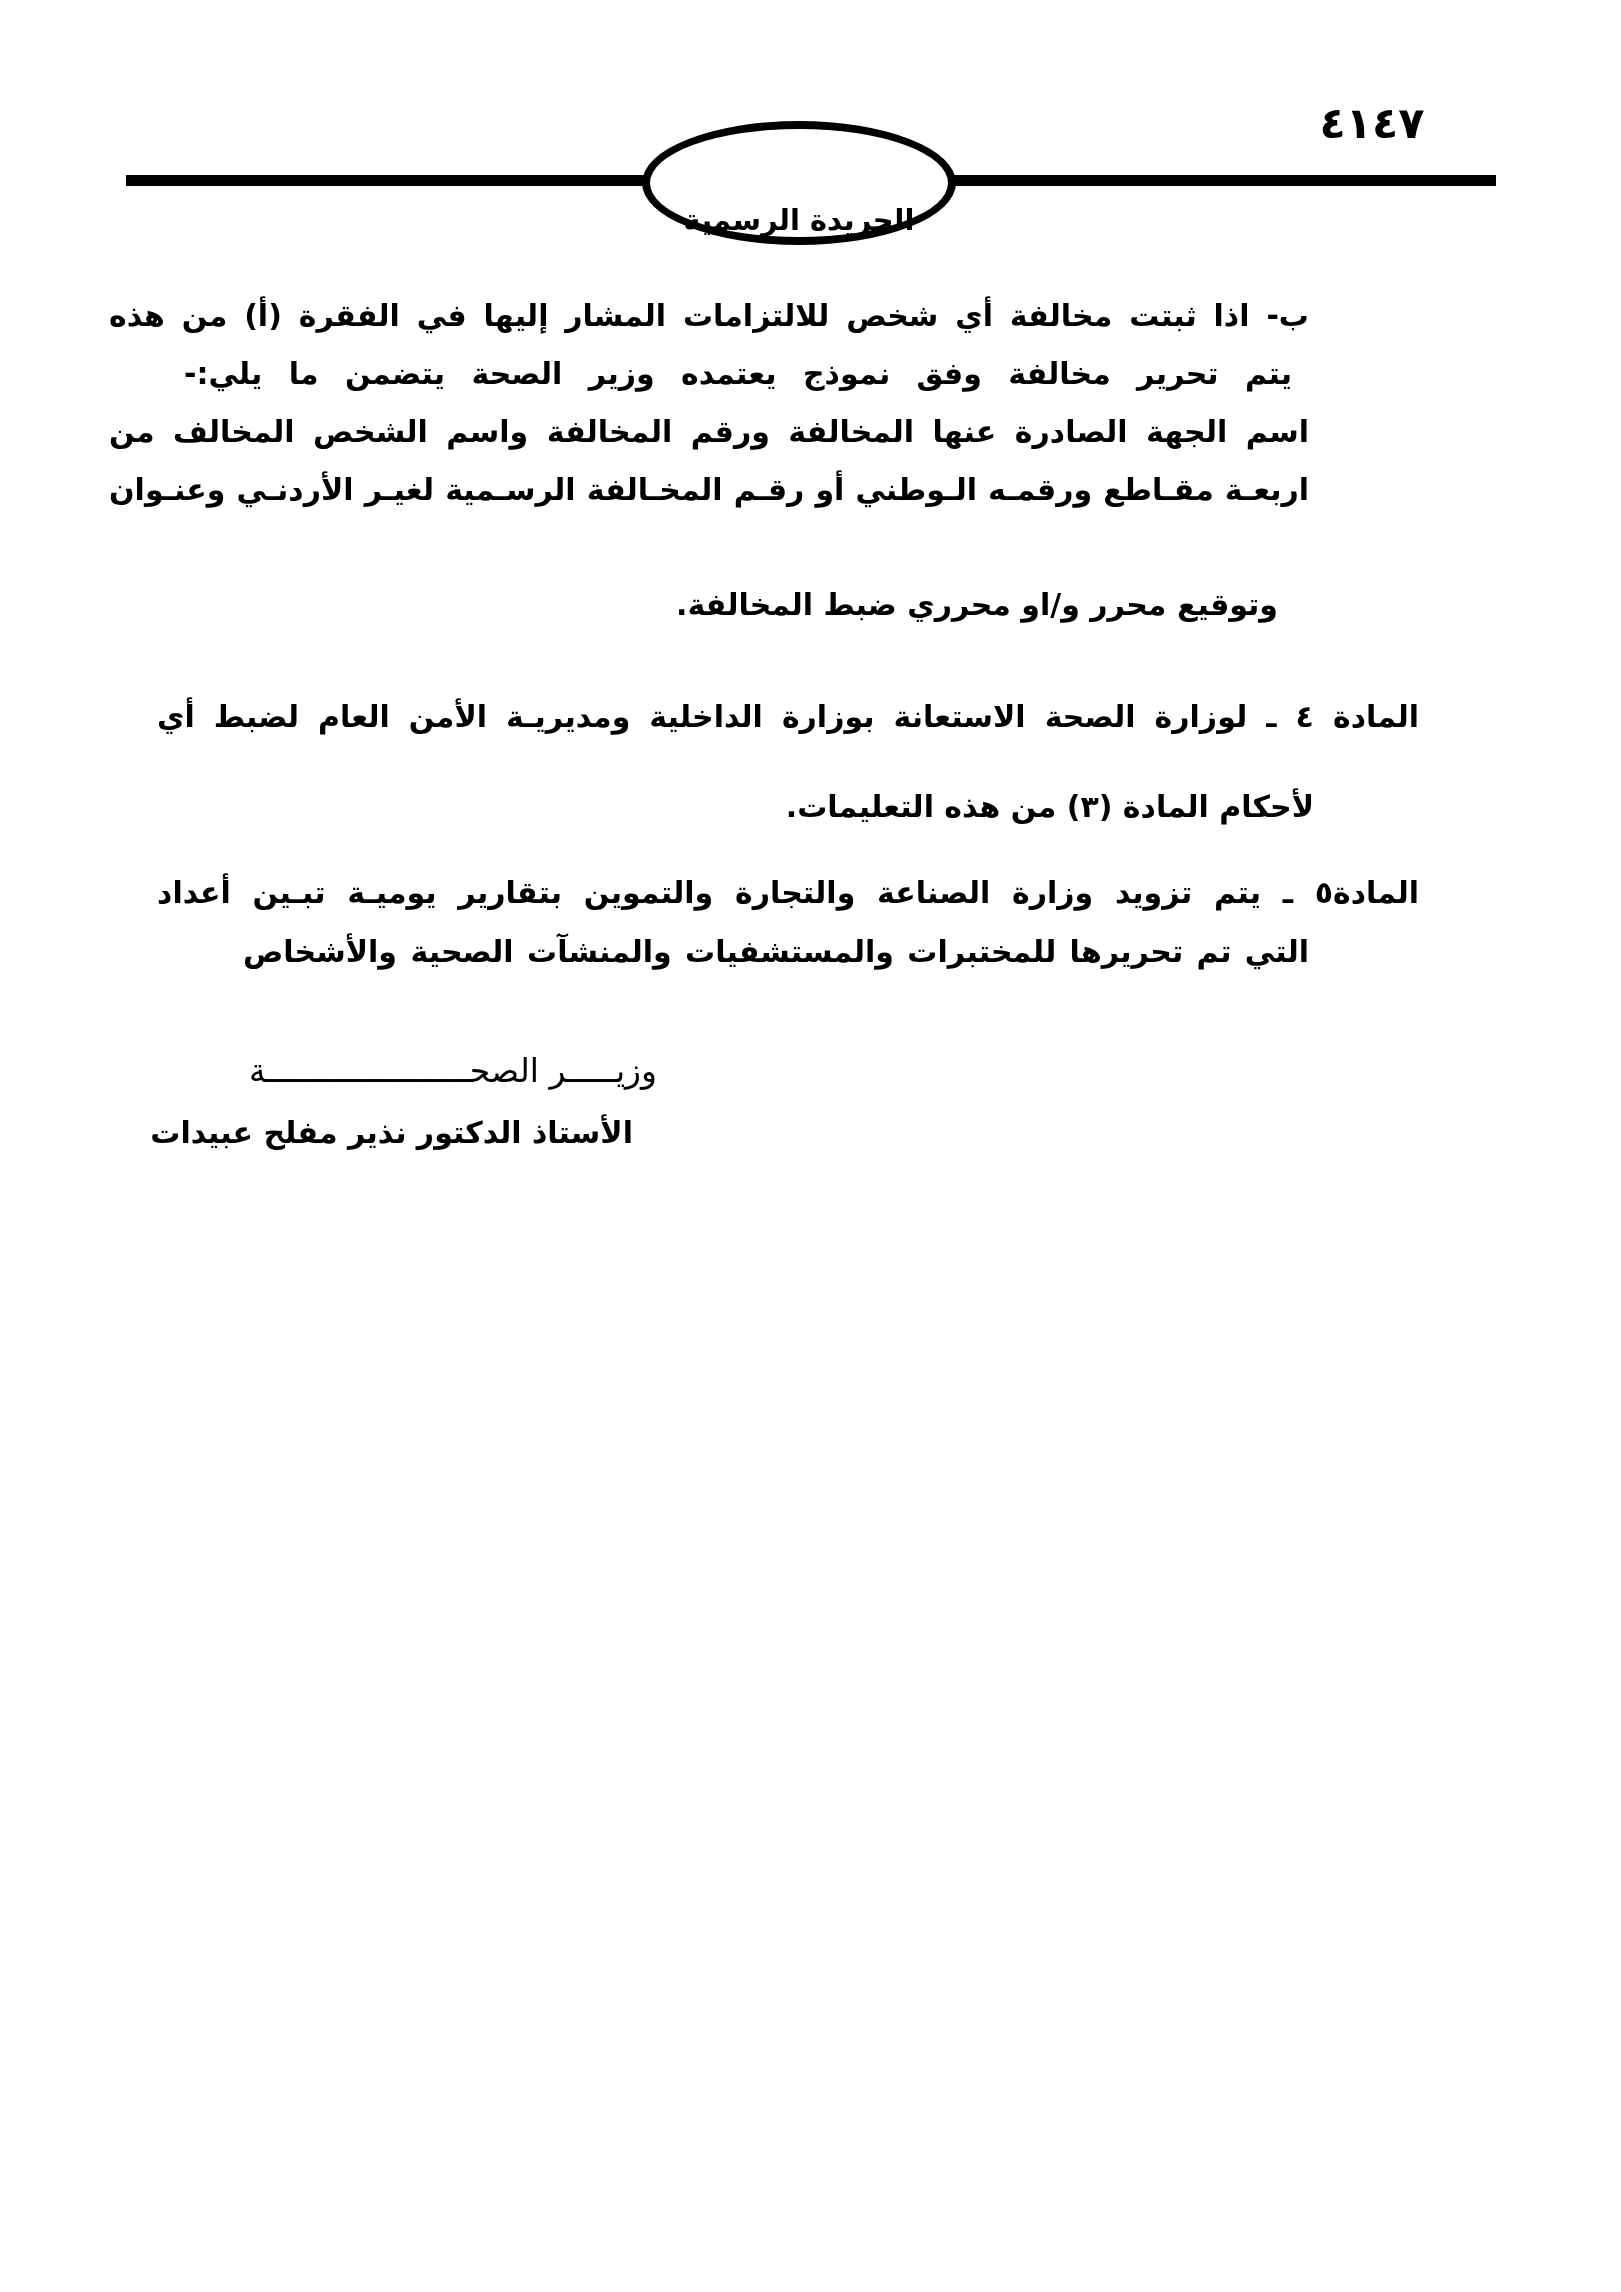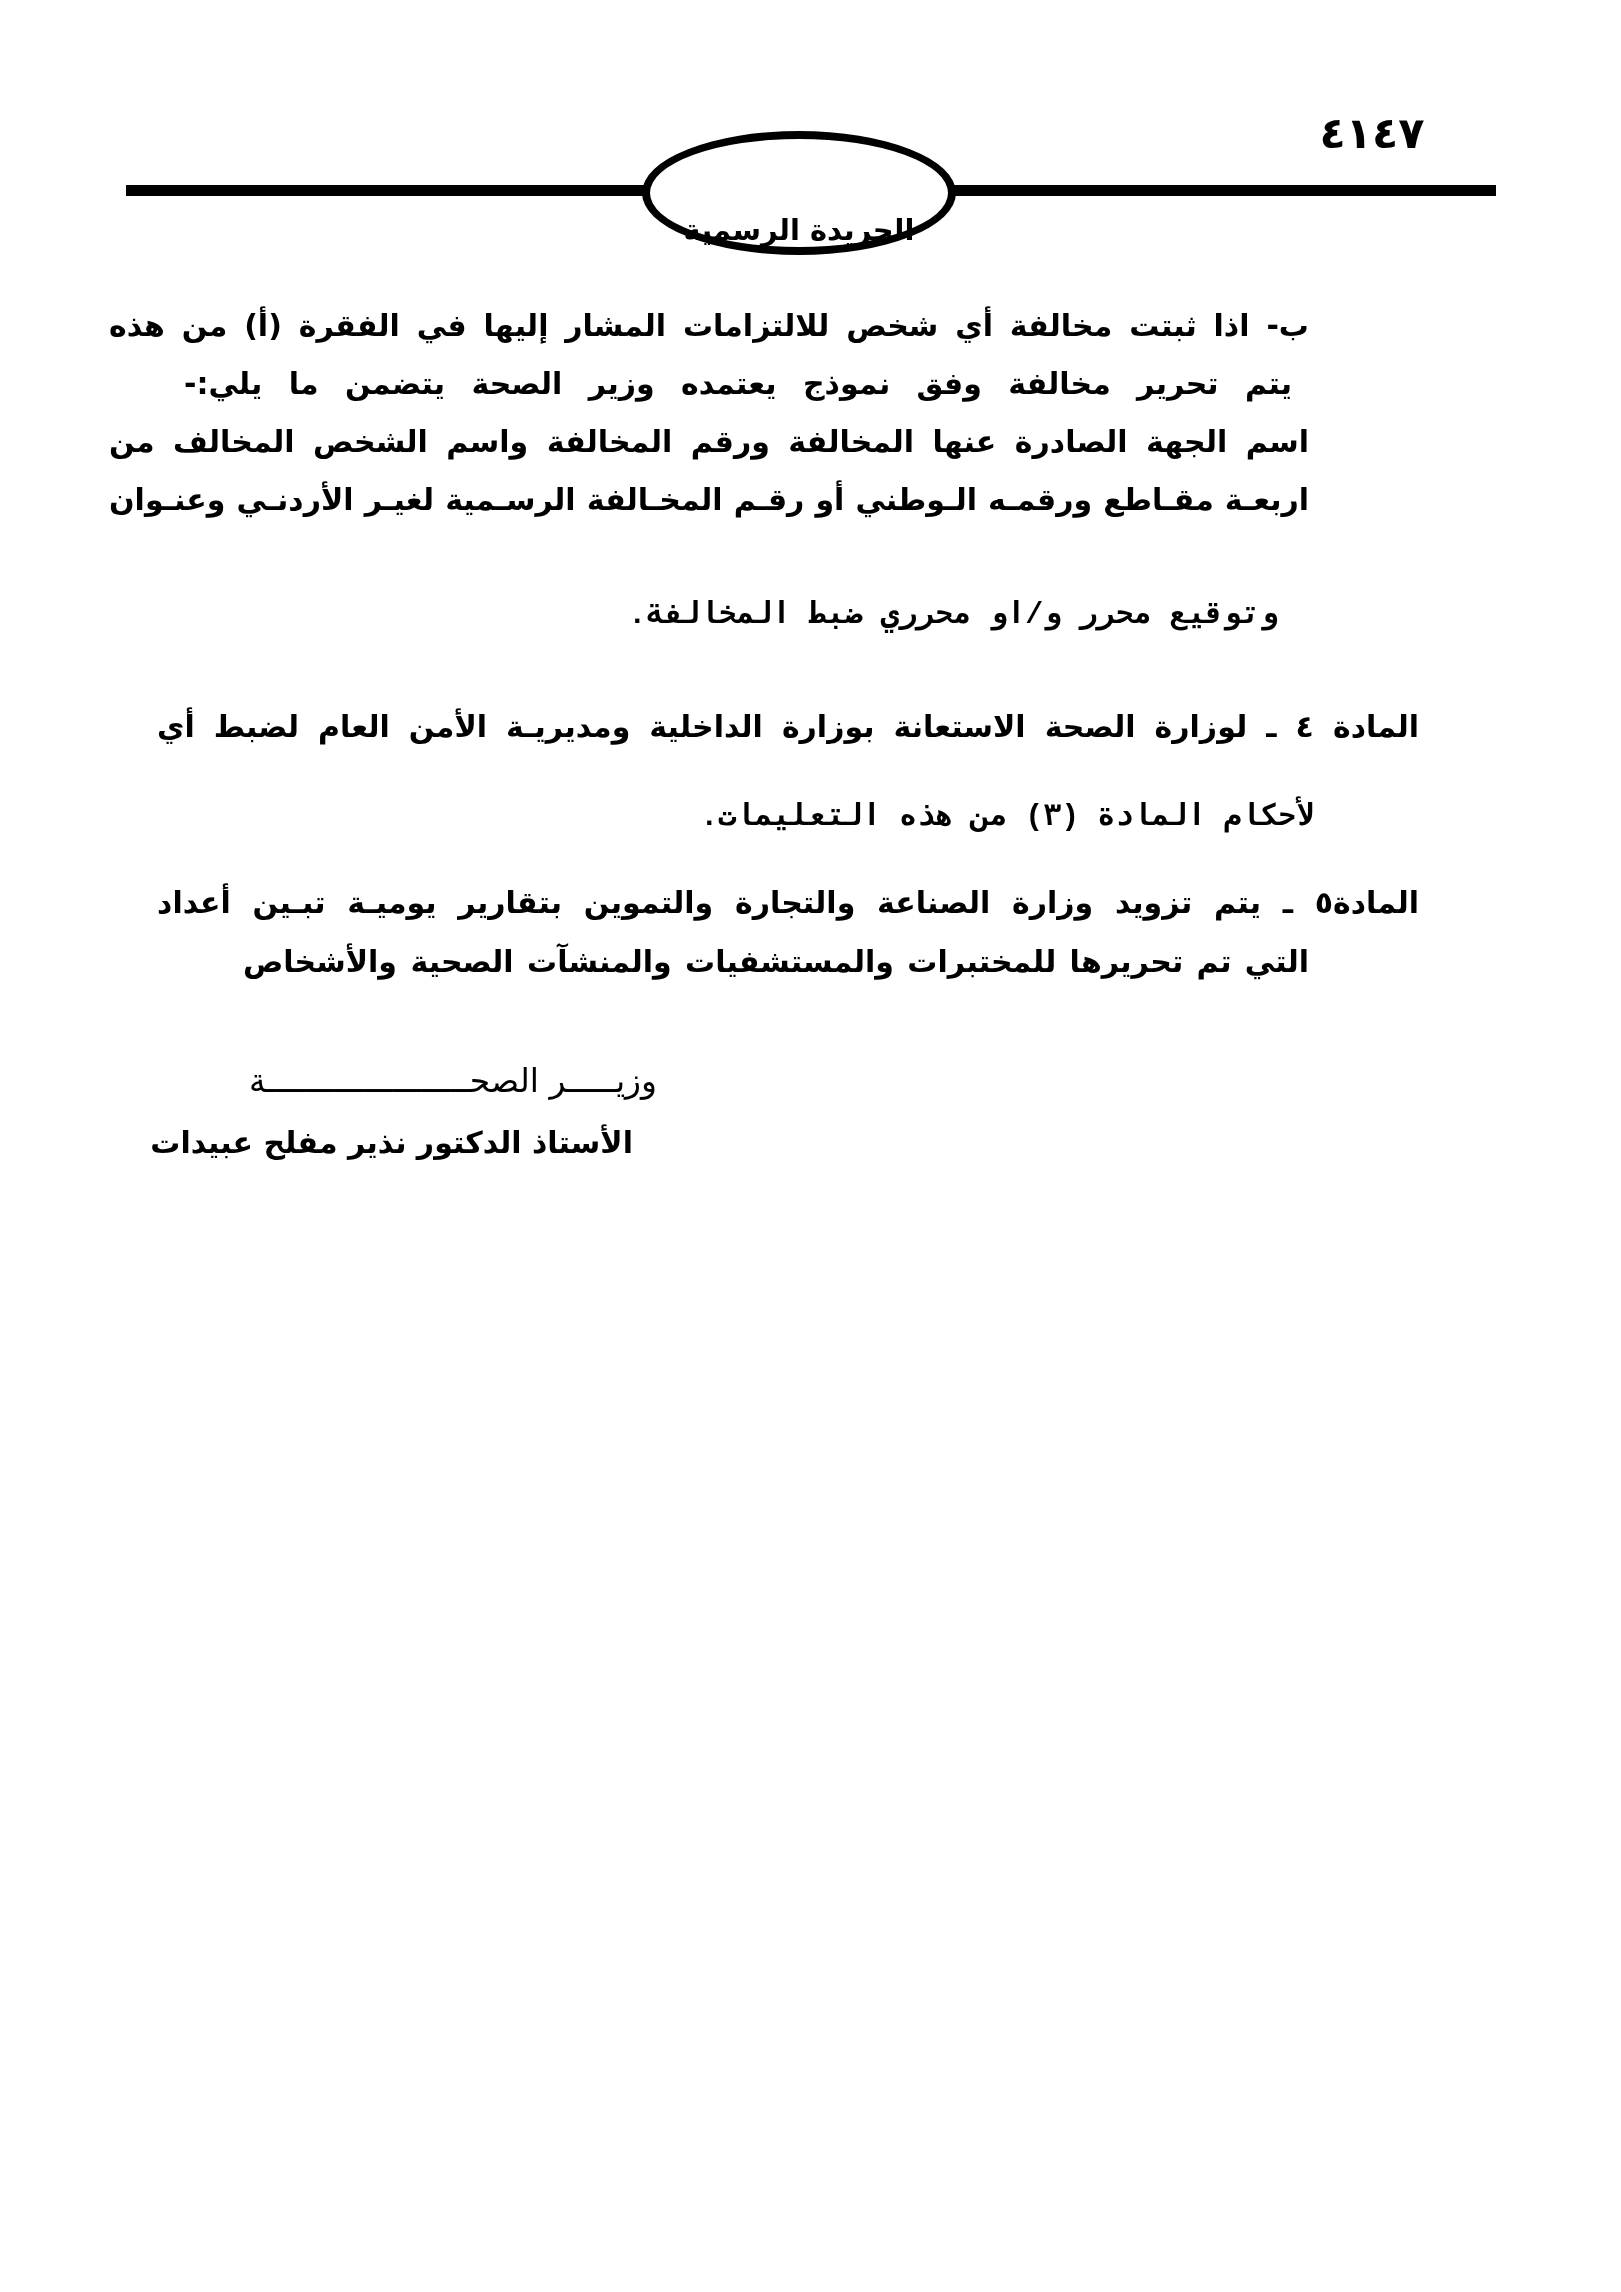--- a/index.html
+++ b/index.html
@@ -9,21 +9,20 @@
   }
   .page {
     position: relative;
     width: 1621px;
     height: 1918px;
     background: #ffffff;
     font-family: "DejaVu Sans", sans-serif;
     color: #000000;
     overflow: hidden;
     direction: rtl;
-    margin-top: 10px;
   }
   
   .page-number {
     position: absolute;
     top: 98px;
     left: 1284px;
     width: 176px;
     text-align: center;
     font-size: 43px;
     font-weight: 700;
@@ -67,21 +66,21 @@
     height: 46px;
     white-space: nowrap;
     direction: rtl;
   }
   .tline.just {
     white-space: normal;
     text-align: justify;
     text-align-last: justify;
     overflow: hidden;
   }
-  .tline.rt { text-align: right; font-family: Liberation Mono, monospace; }
+  .tline.rt { text-align: right; }
 
   
   .b1 { top: 293px;  right: 312px; width: 1200px; }
   .b2 { top: 351px;  right: 329px; width: 1108px; }
   .b3 { top: 409px;  right: 312px; width: 1200px; }
   .b4 { top: 467px;  right: 312px; width: 1200px; }
   .b5 { top: 524px;  right: 312px; width: 1200px; }
   .b6 { top: 582px;  right: 343px; }
 
   

